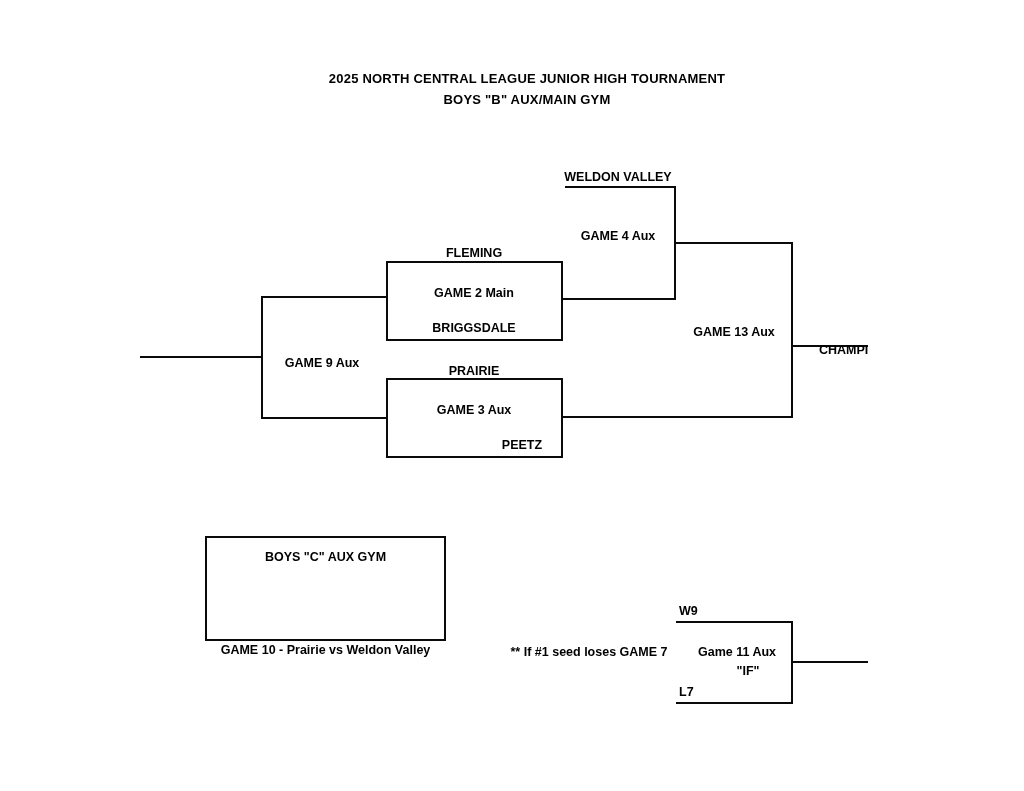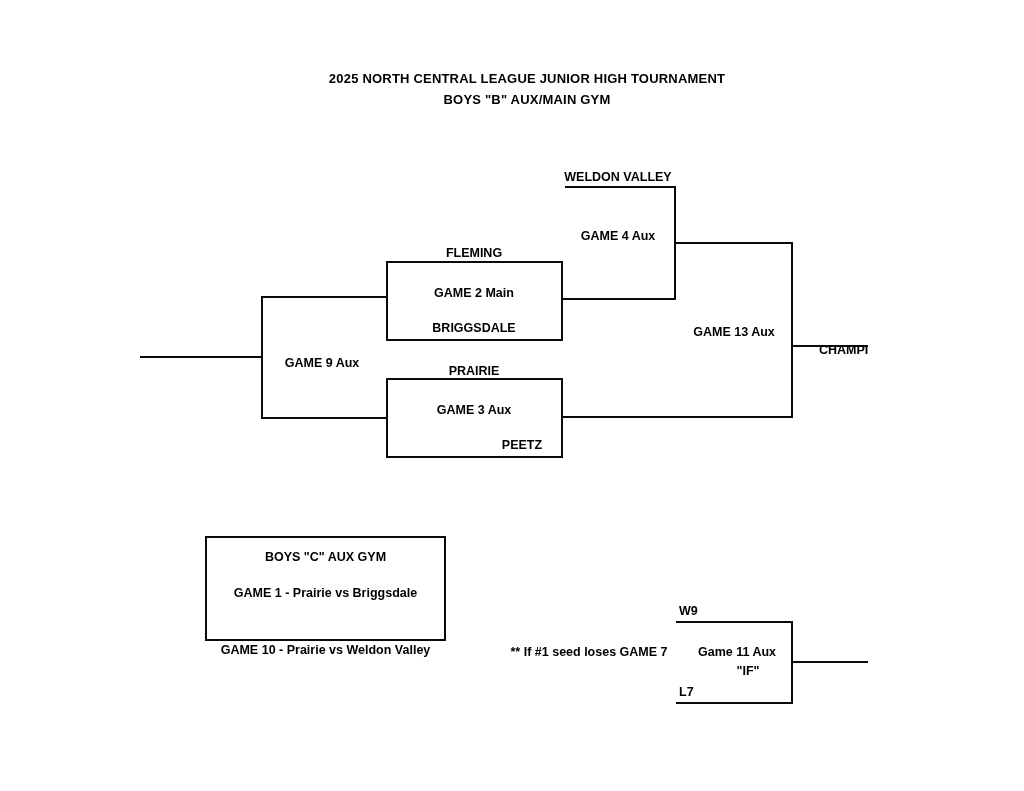--- a/index.html
+++ b/index.html
@@ -100,21 +100,20 @@
   <div class="hline" style="left:676px; top:242px; width:117px;"></div>
   <div class="vline" style="left:791px; top:242px; height:174px;"></div>
   <div class="hline" style="left:563px; top:416px; width:230px;"></div>
   <div class="txt center" style="left:734px; top:326px;text-align:center;">GAME 13 Aux</div>
 
   <div class="hline" style="left:791px; top:345px; width:129px;"></div>
   <div class="txt center" style="left:853px; top:344px;">CHAMPION</div>
 
   <div class="infobox" style="left:205px; top:536px; width:241px; height:105px;">
     <div class="line" style="top:12px;">BOYS "C" AUX GYM</div>
-    <div class="line" style="top:48px;">GAME 1 - Prairie vs Briggsdale</div>
     <div class="line" style="top:105px;">GAME 10 - Prairie vs Weldon Valley</div>
   </div>
 
   <div class="txt center" style="left:589px; top:646px;">** If #1 seed loses GAME 7</div>
 
   <div class="hline" style="left:676px; top:621px; width:117px;"></div>
   <div class="vline" style="left:791px; top:621px; height:81px;"></div>
   <div class="hline" style="left:676px; top:702px; width:117px;"></div>
 
   <div class="txt" style="left:679px; top:605px;">W9</div>

